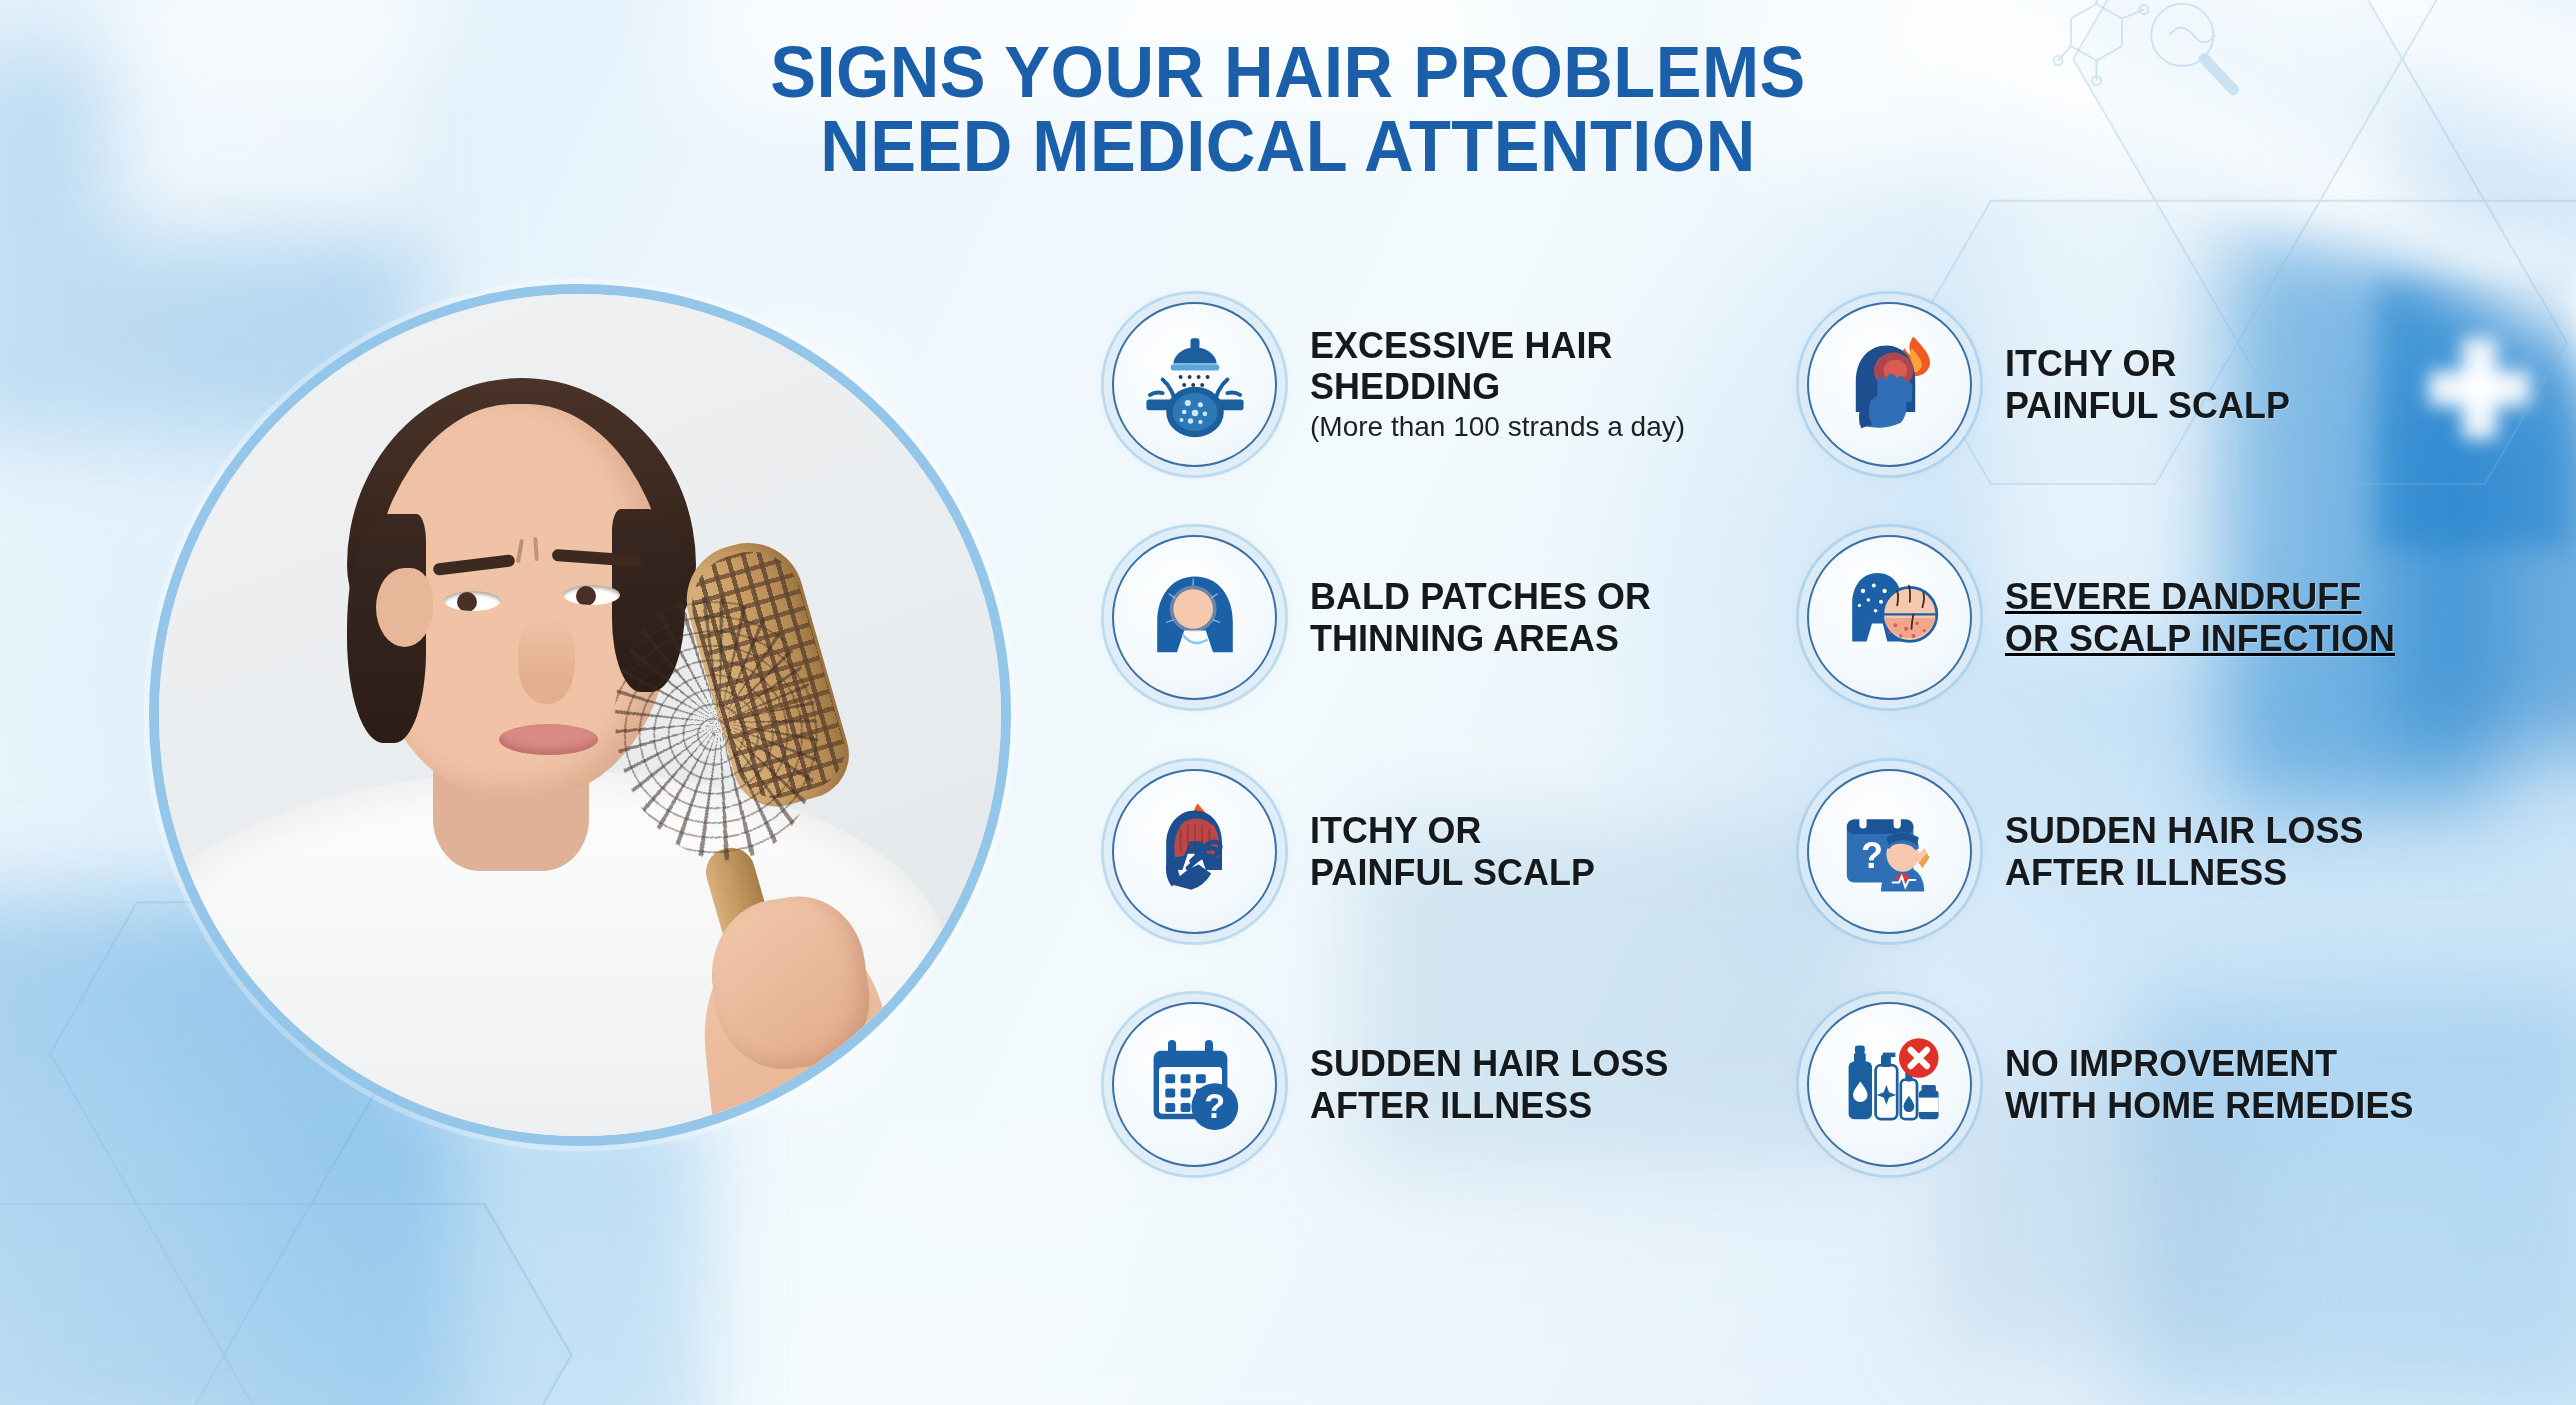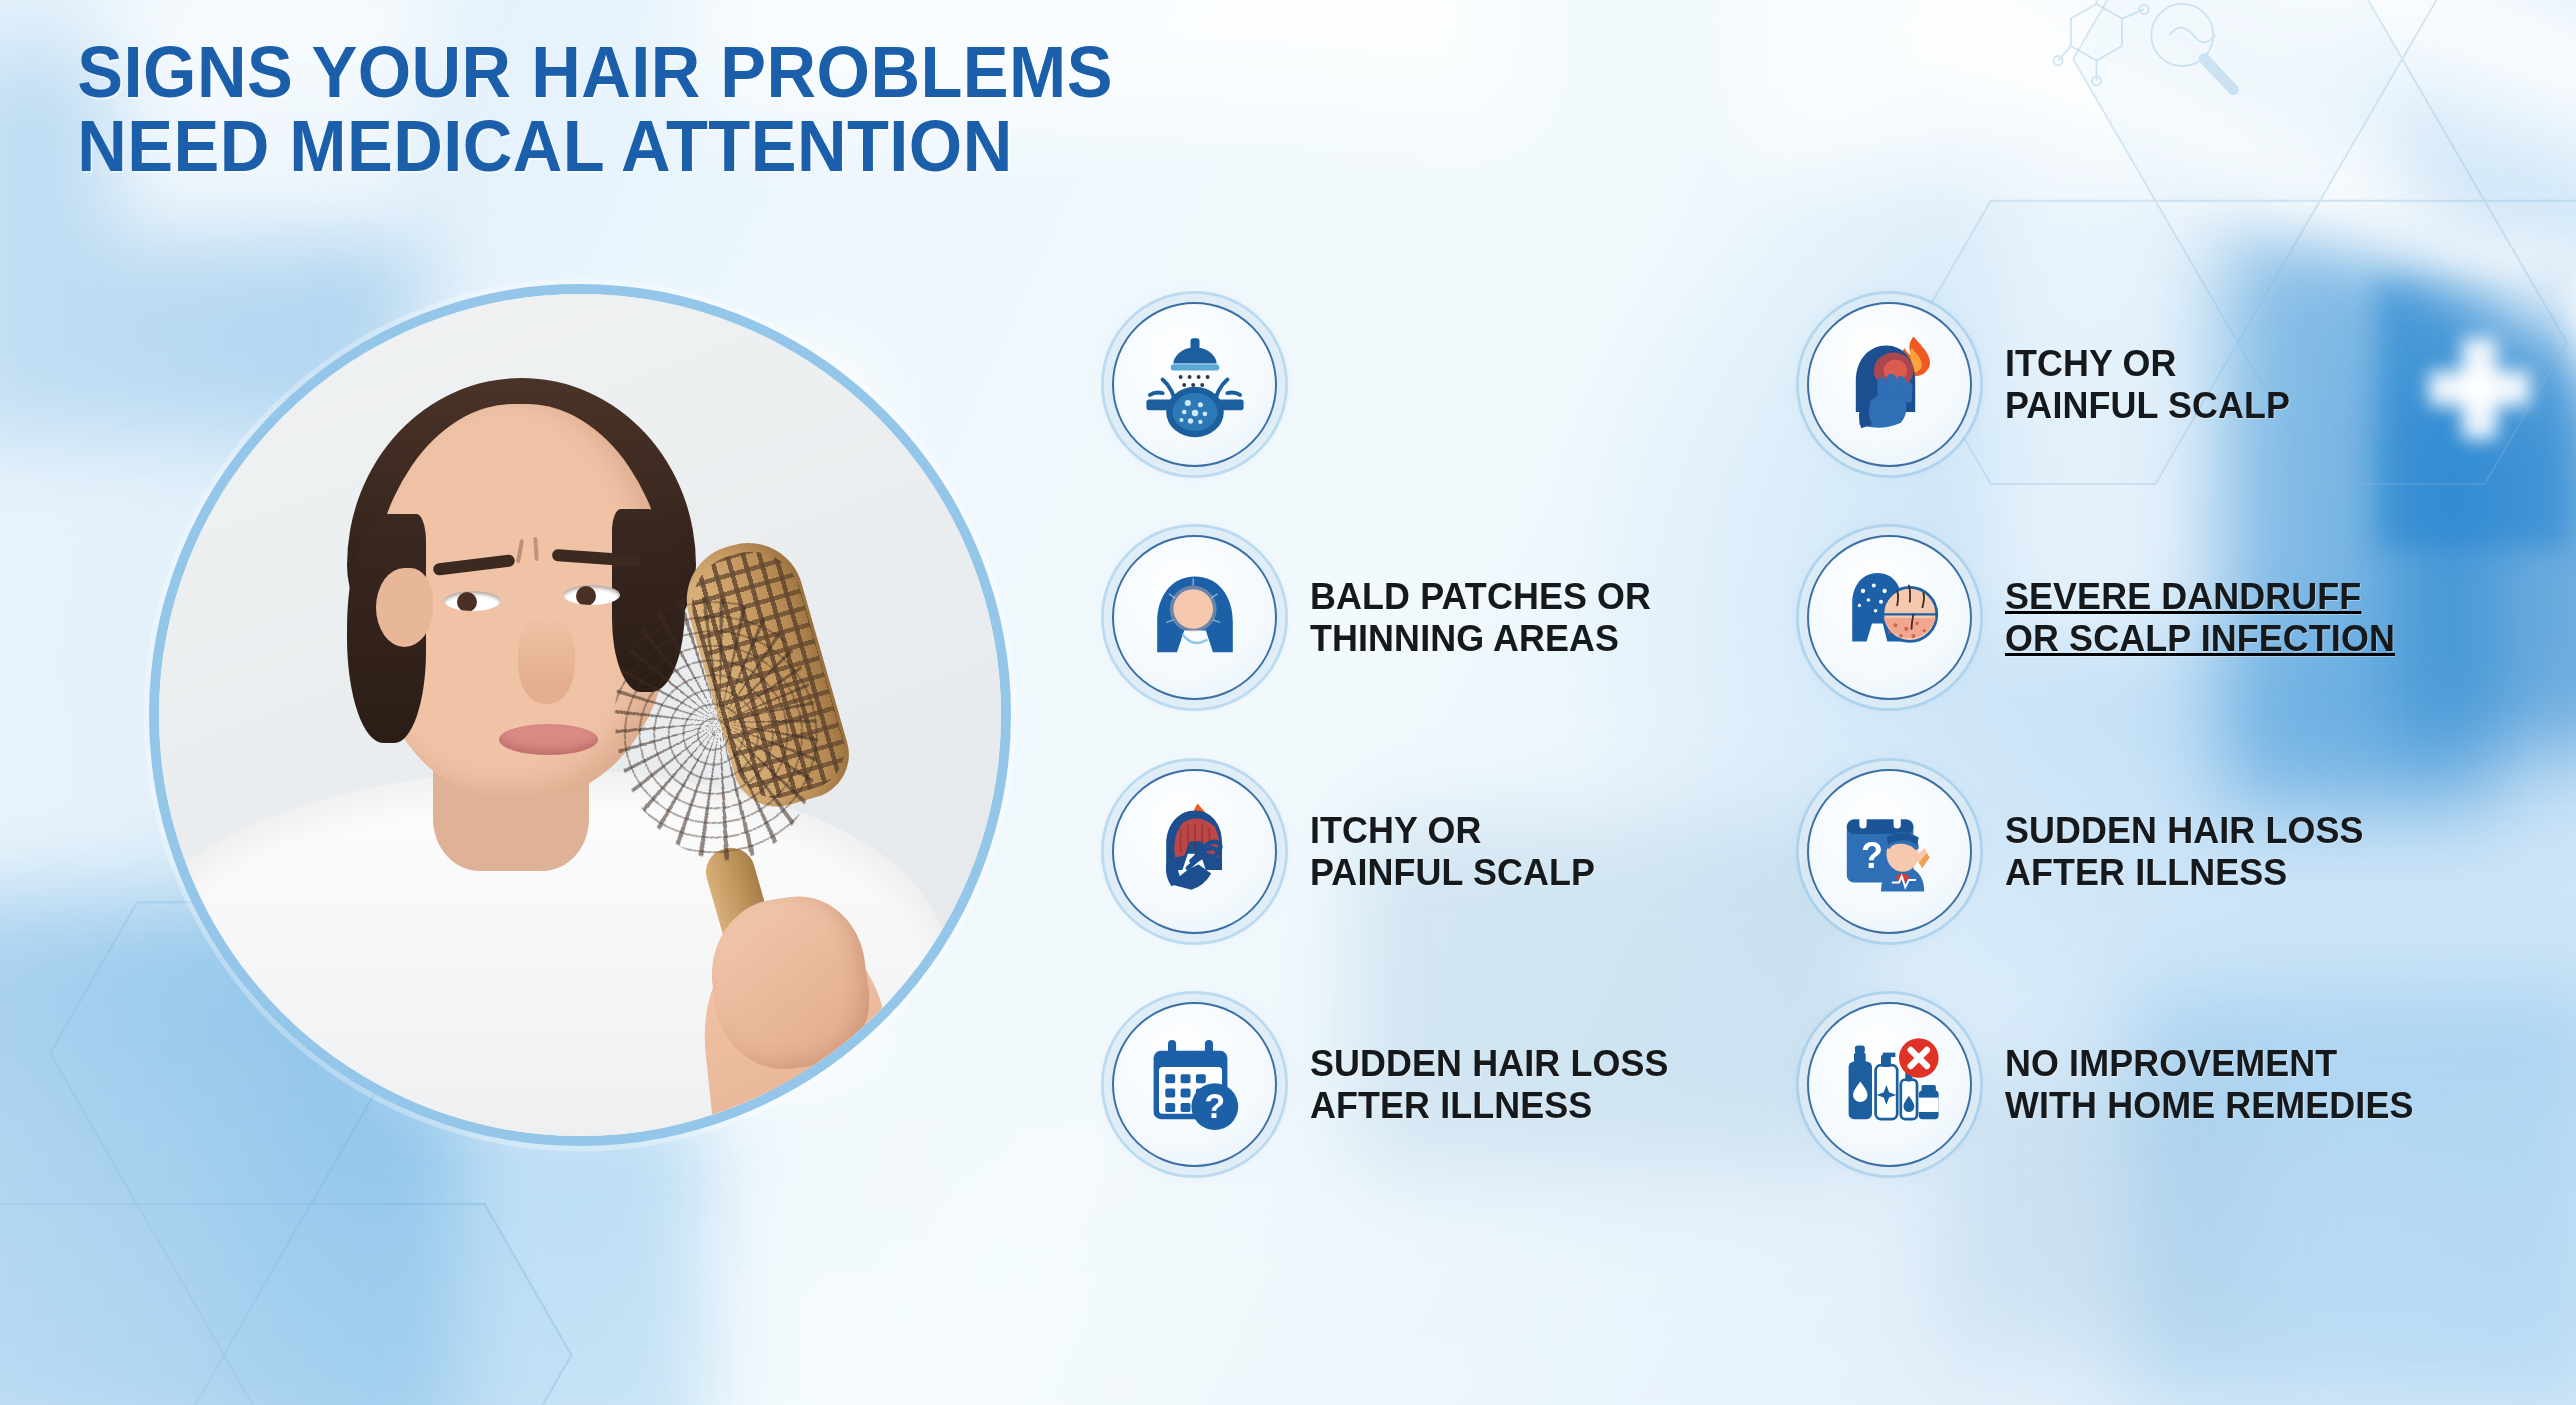--- a/index.html
+++ b/index.html
@@ -99,21 +99,21 @@
   .bg-soft {
     background:
       linear-gradient(90deg, rgba(255,255,255,0.30) 0%, rgba(255,255,255,0) 22%),
       linear-gradient(0deg, rgba(255,255,255,0.18) 0%, rgba(255,255,255,0) 26%);
   }
 
   
   .title-wrap {
     position: absolute;
     left: 0; right: 0; top: 35px;
-    text-align: left;
+    text-align: center;
   }
   .title-line {
     font-weight: 700;
     font-size: 73px;
     line-height: 1.01;
     letter-spacing: 0.5px;
     color: #1b5fab;
     text-shadow: 1.8px 1.8px 0 rgba(255,255,255,0.55);
     transform: scaleX(0.94);
     transform-origin: center;
@@ -456,20 +456,25 @@
                 <circle cx="66" cy="82" r="2.8"></circle>
               <circle cx="48" cy="90" r="2.6"></circle>
                 <circle cx="60" cy="91" r="3.6"></circle>
               <circle cx="71" cy="92" r="2.6"></circle>
                 <circle cx="55" cy="100" r="3"></circle>
               <circle cx="66" cy="101" r="2.4"></circle>
                 <circle cx="45" cy="99" r="2.2"></circle>
             </g>
           </svg>
         </div>
+        <div class="item-text">
+          <div class="item-title">EXCESSIVE HAIR
+SHEDDING</div>
+          <div class="item-sub">(More than 100 strands a day)</div>
+        </div>
       </div>
 
       <div class="item" style="top:233px;left:0px;justify-content:center;">
         <div class="icon-badge">
           <svg viewBox="0 0 120 120">
             <path d="M60 14 c-26 0 -42 22 -42 50 v34 h22 l8 -24 h24 l8 24 h22 v-34 c0 -28 -16 -50 -42 -50z" fill="#1c61a8"></path>
             <circle cx="58" cy="50" r="22" fill="#f6c9ae"></circle>
             <circle cx="58" cy="50" r="26" fill="#f6c9ae" opacity="0.35"></circle>
             <g stroke="#ffffff" stroke-width="1.4" opacity="0.55">
               <path d="M58 24 v-8 M78 38 l7 -5 M38 38 l-7 -5 M58 76 v8 M80 62 l8 3 M36 62 l-8 3"></path>

